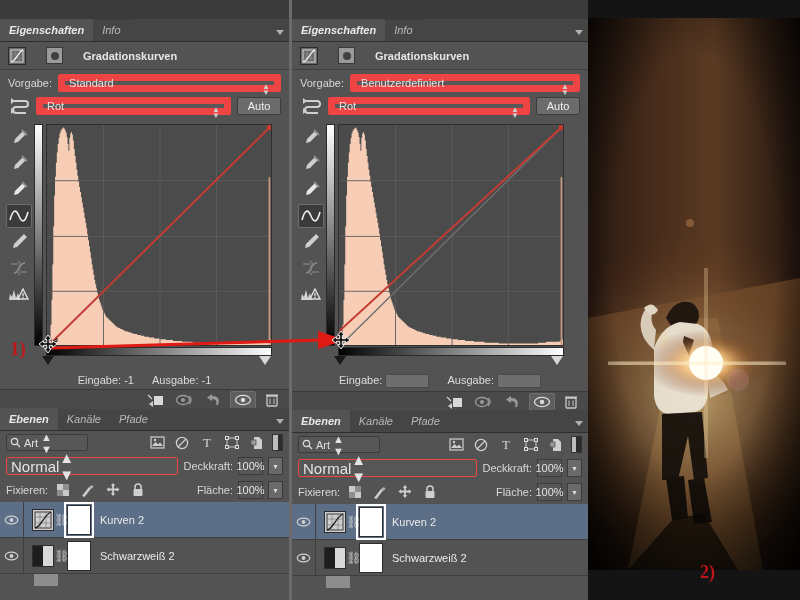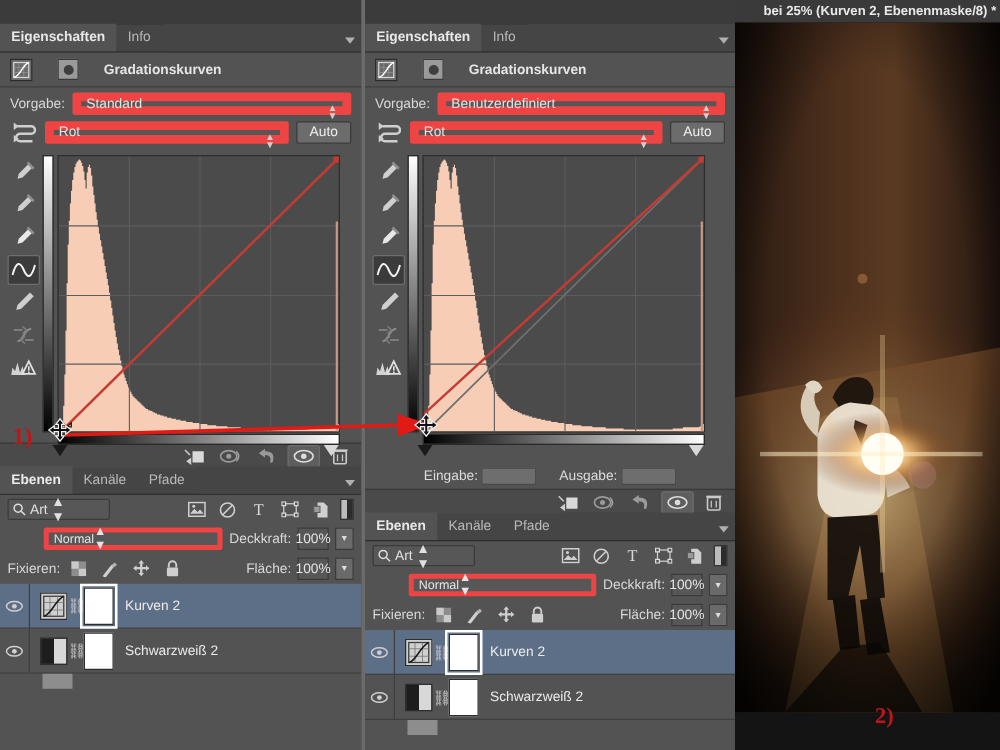--- a/index.html
+++ b/index.html
@@ -8,21 +8,21 @@
   #root { position:relative; width:800px; height:600px; }
 
   
   .panel { position:absolute; top:0; height:600px; background:#535353; }
   .panel.p1 { left:0; width:289px; }
   .panel.p2 { left:292px; width:296px; }
   .vdiv { position:absolute; top:0; width:3px; height:600px; background:#6b6b6b; }
 
   .topstrip { height:20px; background:#3b3b3b; }
   .tabbar { position:relative; height:22px; background:#454545; display:flex;
-            align-items:flex-end; border-bottom:1px solid #2f2f2f; }
+            align-items:flex-end; border-bottom:1px solid #2f2f2f;font-style:italic; }
   .tab { font-size:11px; padding:3px 9px 4px 9px; color:#b9b9b9; height:22px;
          display:flex; align-items:center; }
   .tab.active { background:#535353; color:#e8e8e8; font-weight:bold; }
   .tabfill { flex:1; height:22px; background:#454545; }
   .tri-menu { position:absolute; right:5px; bottom:6px; width:0;height:0;
         border-left:4px solid transparent;border-right:4px solid transparent;
         border-top:5px solid #b0b0b0; }
 
   .adjhead { height:28px; display:flex; align-items:center; gap:20px;
      padding:0 8px; background:#535353; border-bottom:1px solid #3f3f3f; }
@@ -81,23 +81,23 @@
   
   .layers { background:#535353; }
   .lrow { display:flex; align-items:center; padding:3px 6px; gap:5px; }
   .searchbox { width:82px; height:17px; background:#575757; border:1px solid #3b3b3b;
      border-radius:2px; display:flex; align-items:center; gap:3px; padding:0 3px;
      font-size:11px; color:#e0e0e0; position:relative;}
   .fic2 { width:20px;height:17px;display:flex;align-items:center;justify-content:center;}
   .togglesw { width:11px;height:17px;
      background:linear-gradient(to right,#bcbcbc 0 50%, #2c2c2c 50% 100%);
      border:1px solid #343434; }
-  .bigsel { flex:1; height:18px; background:#575757; border:4px solid #ef4444;
-     border-radius:2px; font-size:10px; color:#e4e4e4; display:flex;
-     align-items:center; padding:0 4px; position:relative;margin-left:29px; }
+  .bigsel { flex:1; height:18px; background:#575757; border:1px solid #ef4444;
+     border-radius:2px; font-size:15px; color:#e4e4e4; display:flex;
+     align-items:center; padding:0 4px; position:relative; }
   .numbox { width:25px;height:18px; background:#575757;border:1px solid #3b3b3b;
      font-size:11px;color:#e4e4e4;display:flex;align-items:center;
      justify-content:center;}
   .stepper { width:15px;height:18px;background:#6a6a6a;border:1px solid #3b3b3b;
      display:flex;align-items:center;justify-content:center;}
 
   .layerrow { height:36px; display:flex; align-items:center; gap:0;
      border-bottom:1px solid #3f3f3f; }
   .layerrow.sel { background:#5d6f87; }
   .eyecell { width:24px;height:36px;display:flex;align-items:center;justify-content:center;
@@ -245,20 +245,30 @@
             <rect x="0" y="250" width="6" height="6" fill="#c33b33"></rect>
             <rect x="249" y="0" width="6" height="6" fill="#c33b33"></rect>
           </svg>
         </div>
         <div class="hgrad" style="top:223px;width:226px;"></div>
         <div class="sliderL" style="left:8px;top:232px;"></div>
         <div class="sliderR" style="left:225px;top:232px;"></div>
       </div>
     </div>
 
+    <div class="iolabels" style="margin-top:16px;">
+      <div class="lbl">
+        <span>Eingabe:</span>
+        <span>-1</span>
+      </div>
+      <div class="lbl">
+        <span>Ausgabe:</span>
+        <span>-1</span>
+      </div>
+    </div>
 
     <div class="panelfoot">
       <div class="fic">
         <svg width="18" height="14" viewBox="0 0 18 14">
             <rect x="7" y="3" width="9" height="9" fill="#d9d9d9"></rect>
             <path d="M2 11 l4 -3 v6 z" fill="#cfcfcf"></path>
             <path d="M1 2 l4 4" stroke="#cfcfcf" stroke-width="1.2"></path>
           </svg>
       </div>
       <div class="fic">
@@ -732,23 +742,20 @@
         <div class="maskth"></div>
         <div class="lname">Schwarzweiß 2</div>
       </div>
       <div style="height:14px;background:#535353;">
         <div style="width:24px;height:12px;margin-left:34px;background:#8d8d8d;"></div>
       </div>
     </div>
   </div>
 
   <div id="photo">
-    <div class="titlebar">
-      <span>bei 25% (Kurven 2, Ebenenmaske/8) *</span>
-    </div>
     <svg id="photoimg" viewBox="0 0 212 552" preserveAspectRatio="none">
       <defs>
         <radialGradient id="flare" cx="50%" cy="50%" r="50%">
           <stop offset="0%" stop-color="#fffdf0"></stop>
           <stop offset="18%" stop-color="#fff3c8"></stop>
           <stop offset="40%" stop-color="#f0b46a" stop-opacity="0.75"></stop>
           <stop offset="70%" stop-color="#9a5a2a" stop-opacity="0.32"></stop>
           <stop offset="100%" stop-color="#5a2d14" stop-opacity="0"></stop>
         </radialGradient>
         <radialGradient id="glow2" cx="50%" cy="50%" r="50%">

